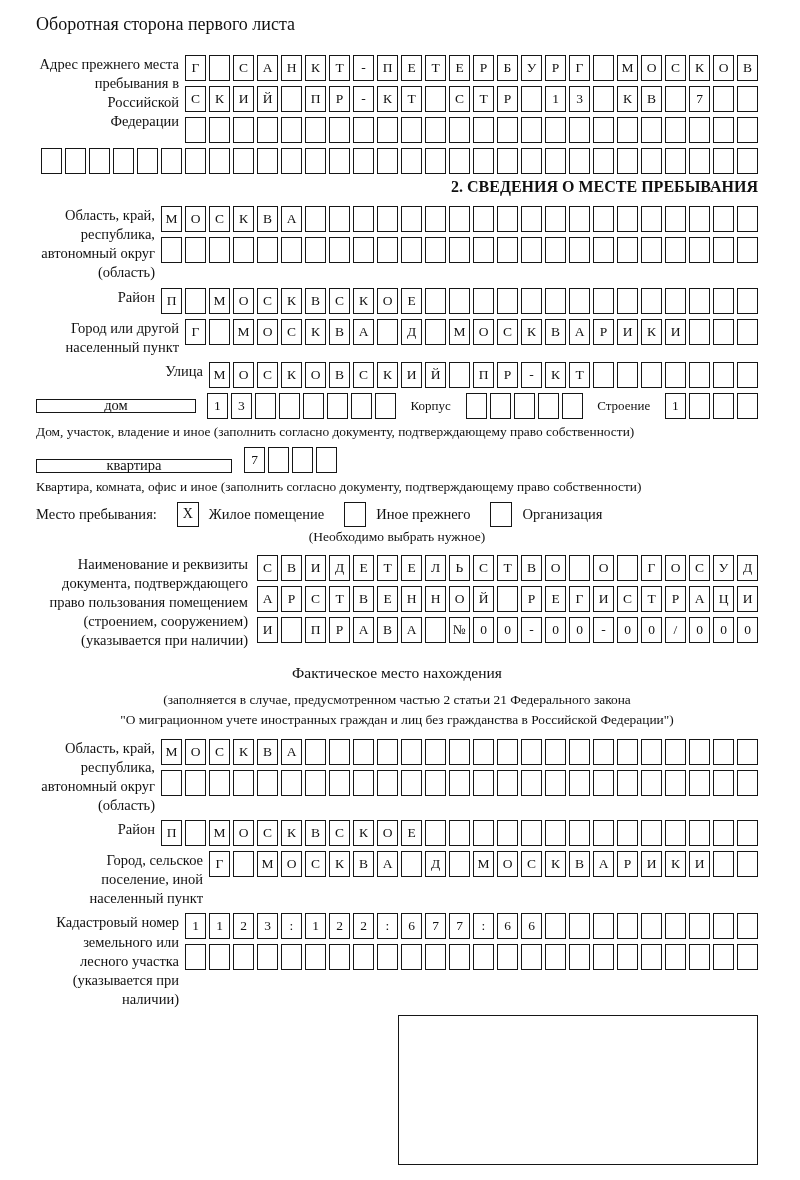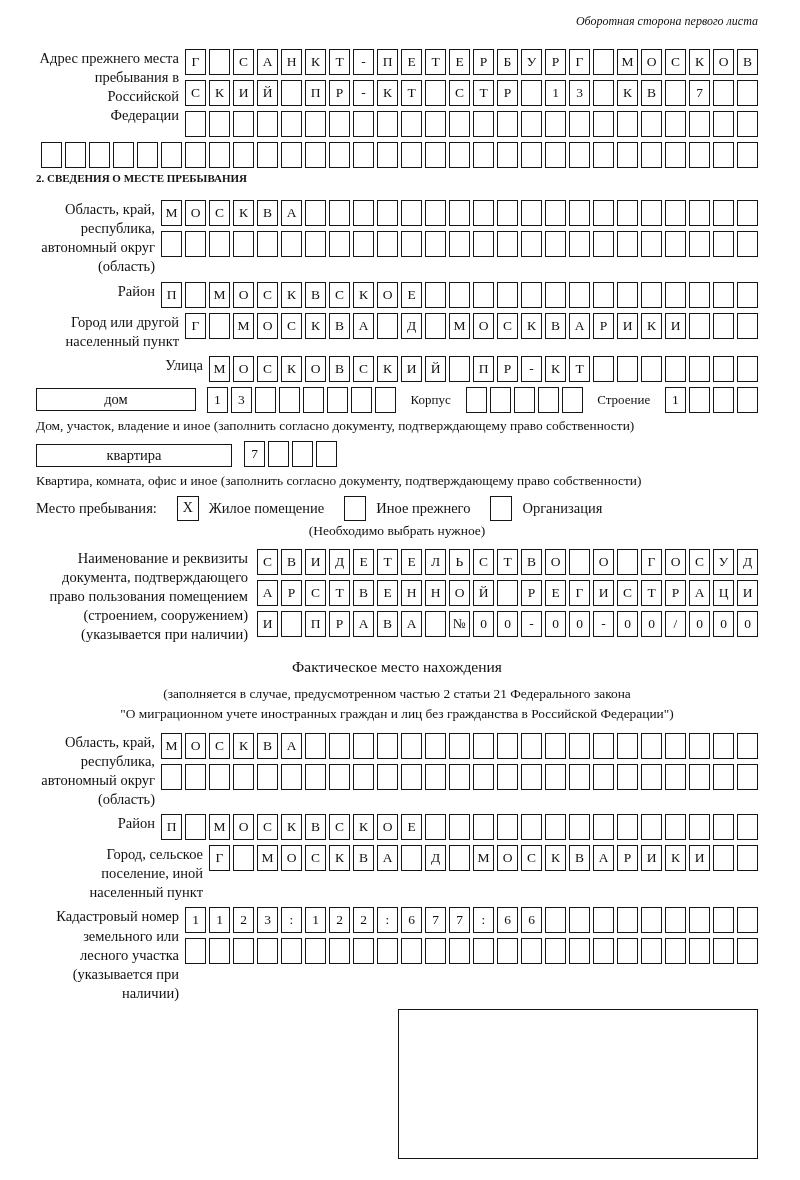--- a/index.html
+++ b/index.html
@@ -4,41 +4,41 @@
 <style>
   * { margin:0; padding:0; box-sizing:border-box; }
   html,body { background:#ffffff; }
   body {
     width:800px; height:1180px;
     font-family:"Liberation Serif", serif;
     color:#111; overflow:hidden;
   }
   .page { width:800px; height:1180px; padding:14px 42px 0 36px; }
 
-  .header-note { text-align:right; font-size:12px; margin-bottom:20px;font-style:italic; }
+  .header-note { text-align:left; font-size:18px; margin-bottom:20px; }
 
   .row   { display:flex; align-items:flex-start; margin-bottom:5px; }
   .label { font-size:14.5px; line-height:1.32; flex:1 1 auto; padding-right:6px;text-align:right; }
   .rows-stack { margin-left:auto; display:flex; flex-direction:column; gap:5px; }
 
   .cells { display:flex; gap:3px; justify-content:flex-end; margin-left:auto; flex:0 0 auto; }
   .cell {
     width:21px; height:26px; flex:0 0 auto;
     border:1.6px solid #161616; background:#fff;
     display:flex; align-items:center; justify-content:center;
     font-size:13.5px; font-family:"Liberation Serif", serif;
   }
 
   .caption-center { text-align:center; font-size:12.8px; margin:1px 0 10px 0; }
   .caption-left   { font-size:13.4px; margin:1px 0 7px 0; }
 
-  .section-title { text-align:left; font-weight:bold; font-size:11px; margin:4px 0 16px 0; }
+  .section-title { text-align:right; font-weight:bold; font-size:16px; margin:4px 0 10px 0; }
 
   .named-rect {
-    height:23px; border:1.6px solid #161616;
+    height:14px; border:1.6px solid #161616;
     display:flex; align-items:center; justify-content:center;
     font-size:14.5px; flex:0 0 auto;
   }
   .house-row { display:flex; align-items:center; justify-content:space-between; margin-bottom:5px; }
   .inline-label { font-size:13px; flex:0 0 auto; padding:0 4px; }
   .house-row .cells { margin-left:0; }
 
   .apt-row { display:flex; align-items:flex-end; margin-bottom:6px; }
   .apt-row .cells { margin-left:12px; }
 

